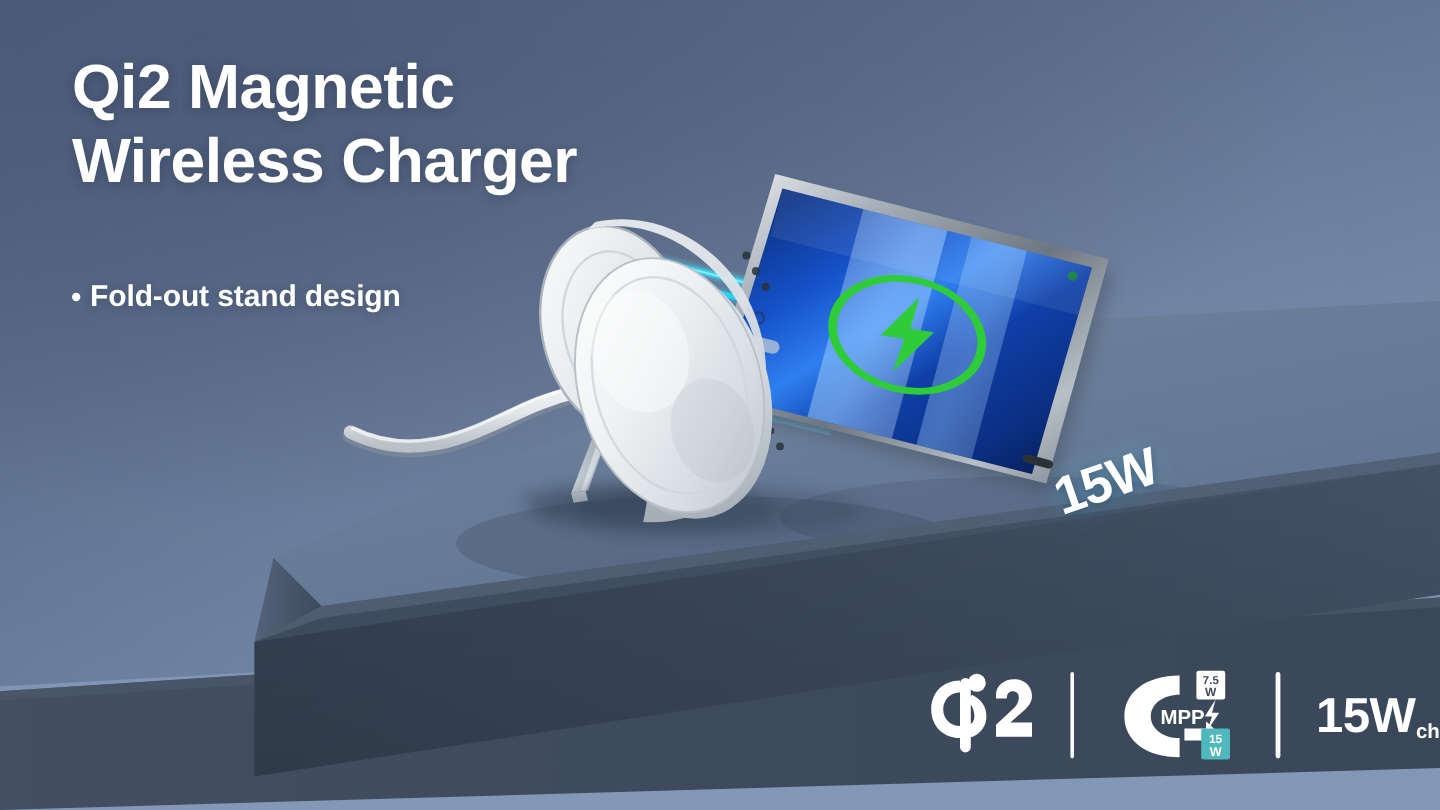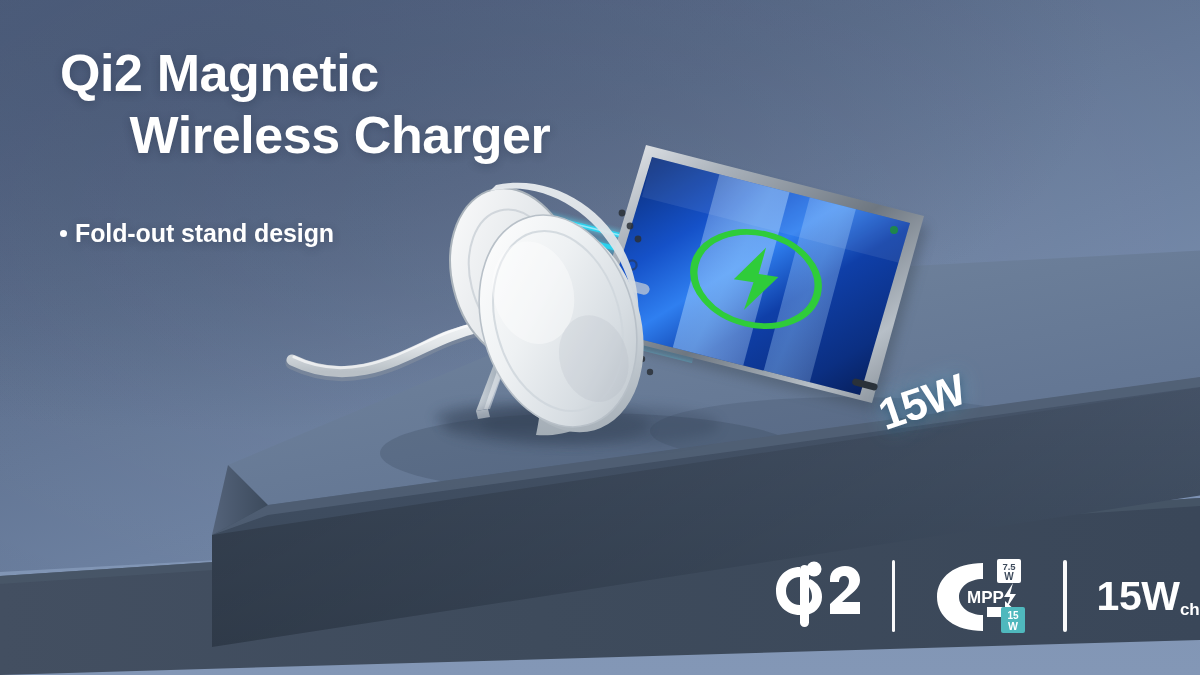--- a/index.html
+++ b/index.html
@@ -24,23 +24,23 @@
     background:radial-gradient(130% 110% at 50% 35%, rgba(255,255,255,0.05) 0%, rgba(0,0,0,0) 55%, rgba(20,30,50,0.16) 100%);
   }
 
   
   .copy { position:absolute; left:60px; top:42px; width:560px; }
   .headline {
     color:#fff; font-size:52px; line-height:1.2; font-weight:700;
     letter-spacing:-0.4px;
     text-shadow:0 2px 9px rgba(25,35,55,0.30);
   }
-  .headline .l2 { display:block;text-align:center; }
+  .headline .l2 { display:block; }
   .bullet {
-    margin-top:52px; color:#fff; font-size:25px; font-weight:600;
+    margin-top:66px; color:#fff; font-size:25px; font-weight:600;
     letter-spacing:-0.1px; display:flex; align-items:center;
     text-shadow:0 2px 8px rgba(25,35,55,0.28);
   }
   .bullet .dot {
     width:7px; height:7px; border-radius:50%; background:#fff;
     margin-right:8px; flex:0 0 auto;
   }
 
   
   .slab { position:absolute; left:150px; top:255px; width:1080px; height:420px; }

